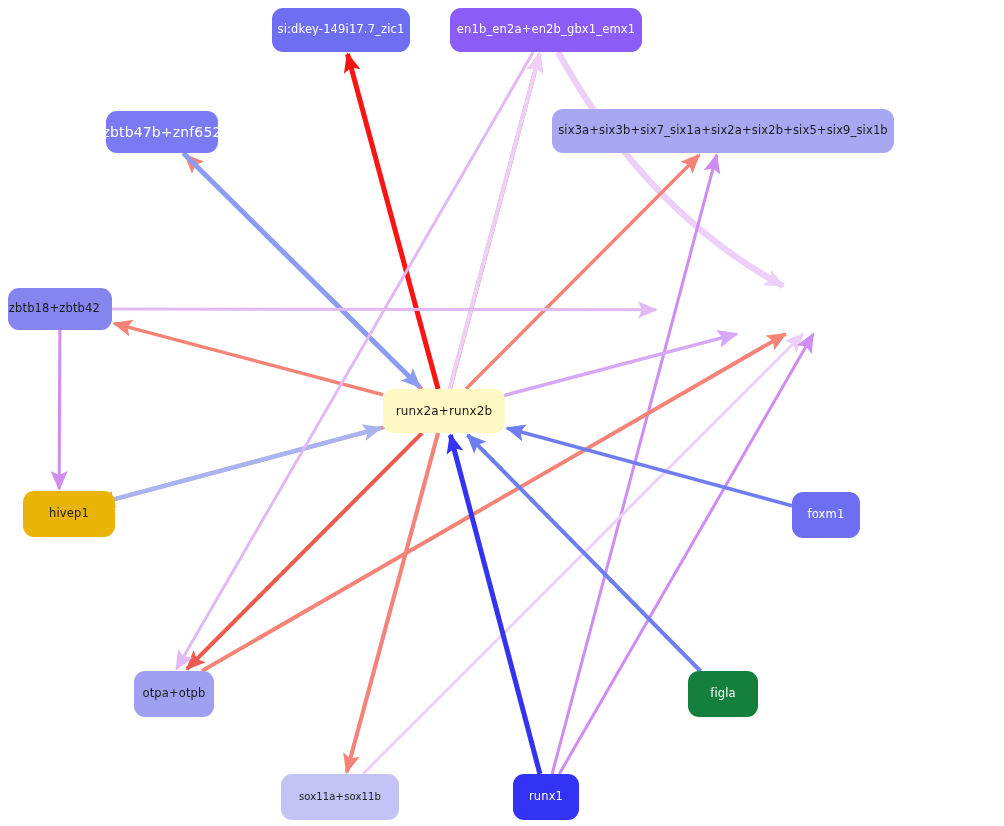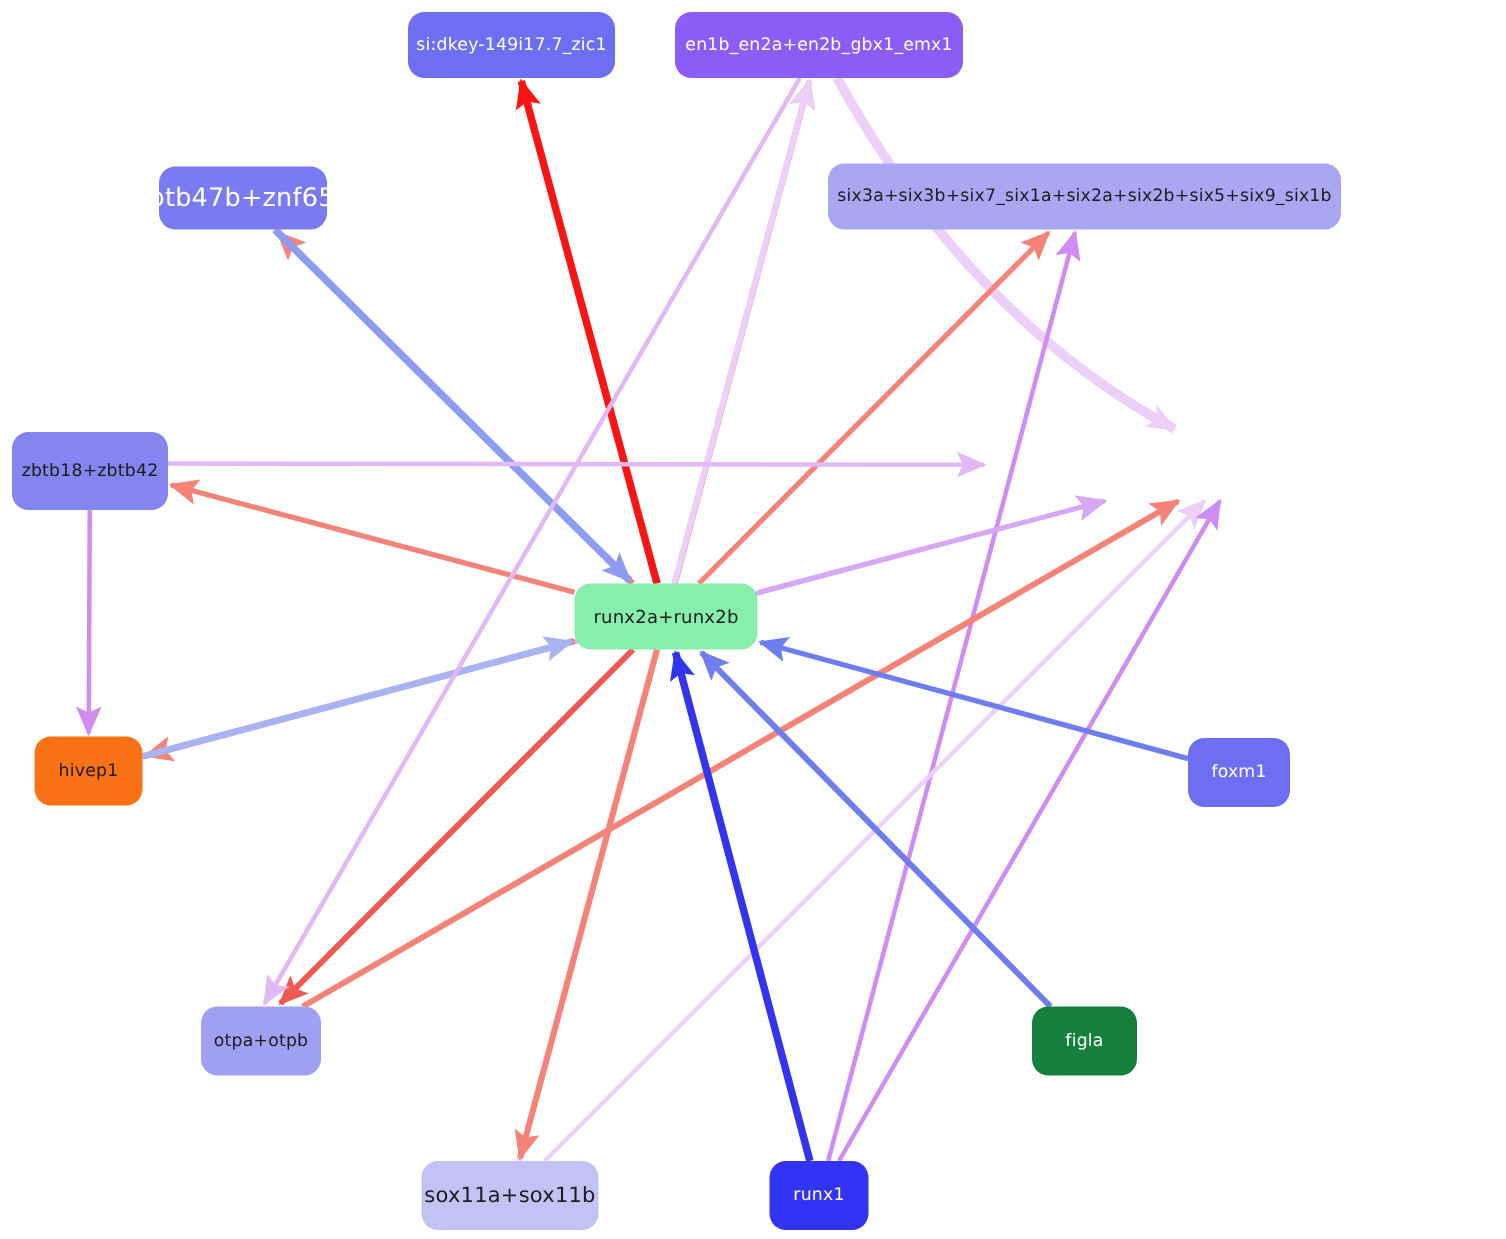--- a/index.html
+++ b/index.html
@@ -126,43 +126,43 @@
       <path d="M 792 505.7434554973822 L 507 428.151832460733" fill="none" stroke="#6e7ef0" stroke-width="3.5" stroke-linecap="butt" marker-end="url(#ah13)"></path>
       <path d="M 700.3250883392226 671 L 467.660777385159 435" fill="none" stroke="#6e7ef0" stroke-width="4" stroke-linecap="butt" marker-end="url(#ah14)"></path>
       <path d="M 539.9222797927462 774 L 450.3419689119171 435" fill="none" stroke="#3333f0" stroke-width="5" stroke-linecap="butt" marker-end="url(#ah15)"></path>
     </svg>
 <div class="node" style="left: 272px; top: 8px; width: 138px; height: 44px; background: rgb(110, 110, 242); color: rgb(255, 255, 255); font-size: 11.5px;">
       <span class="node-label">si:dkey-149i17.7_zic1</span>
     </div>
     <div class="node" style="left: 450px; top: 8px; width: 192px; height: 44px; background: #8b5cf6; color: rgb(255, 255, 255); font-size: 11.5px;">
       <span class="node-label">en1b_en2a+en2b_gbx1_emx1</span>
     </div>
-    <div class="node" style="left: 106px; top: 111px; width: 112px; height: 42px; background: rgb(122, 122, 242); color: rgb(255, 255, 255); font-size: 17px;">
+    <div class="node" style="left: 106px; top: 111px; width: 112px; height: 42px; background: rgb(122, 122, 242); color: rgb(255, 255, 255); font-size: 14px;">
       <span class="node-label">zbtb47b+znf652</span>
     </div>
     <div class="node" style="left: 552px; top: 109px; width: 342px; height: 44px; background: rgb(168, 168, 242); color: rgb(27, 27, 27); font-size: 11.5px;">
       <span class="node-label">six3a+six3b+six7_six1a+six2a+six2b+six5+six9_six1b</span>
     </div>
-    <div class="node" style="left: 8px; top: 288px; width: 104px; height: 52px; background: rgb(133, 133, 239); color: rgb(27, 27, 27); font-size: 11.5px;">
+    <div class="node" style="left: 8px; top: 288px; width: 104px; height: 42px; background: rgb(133, 133, 239); color: rgb(27, 27, 27); font-size: 11.5px; justify-content: flex-end;">
       <span class="node-label">zbtb18+zbtb42</span>
     </div>
-    <div class="node" style="left: 383px; top: 389px; width: 122px; height: 44px; background: #86efac; color: rgb(27, 27, 27); font-size: 12px;">
+    <div class="node" style="left: 383px; top: 389px; width: 122px; height: 44px; background: #fef9c3; color: rgb(27, 27, 27); font-size: 12px;">
       <span class="node-label">runx2a+runx2b</span>
     </div>
-    <div class="node" style="left: 23px; top: 491px; width: 72px; height: 46px; background: #f97316; color: rgb(27, 27, 27); font-size: 11.5px;">
+    <div class="node" style="left: 23px; top: 491px; width: 92px; height: 46px; background: #eab308; color: rgb(27, 27, 27); font-size: 11.5px;">
       <span class="node-label">hivep1</span>
     </div>
     <div class="node" style="left: 792px; top: 492px; width: 68px; height: 46px; background: rgb(110, 110, 242); color: rgb(255, 255, 255); font-size: 11.5px;">
       <span class="node-label">foxm1</span>
     </div>
     <div class="node" style="left: 134px; top: 671px; width: 80px; height: 46px; background: rgb(160, 160, 242); color: rgb(27, 27, 27); font-size: 11.5px;">
       <span class="node-label">otpa+otpb</span>
     </div>
     <div class="node" style="left: 688px; top: 671px; width: 70px; height: 46px; background: #15803d; color: rgb(255, 255, 255); font-size: 11.5px;">
       <span class="node-label">figla</span>
     </div>
-    <div class="node" style="left: 281px; top: 774px; width: 118px; height: 46px; background: rgb(194, 194, 244); color: rgb(27, 27, 27); font-size: 14px;">
+    <div class="node" style="left: 281px; top: 774px; width: 118px; height: 46px; background: rgb(194, 194, 244); color: rgb(27, 27, 27); font-size: 10px;">
       <span class="node-label">sox11a+sox11b</span>
     </div>
     <div class="node" style="left: 513px; top: 774px; width: 66px; height: 46px; background: rgb(51, 51, 245); color: rgb(255, 255, 255); font-size: 11.5px;">
       <span class="node-label">runx1</span>
     </div>
   </div>
 
 </body></html>

